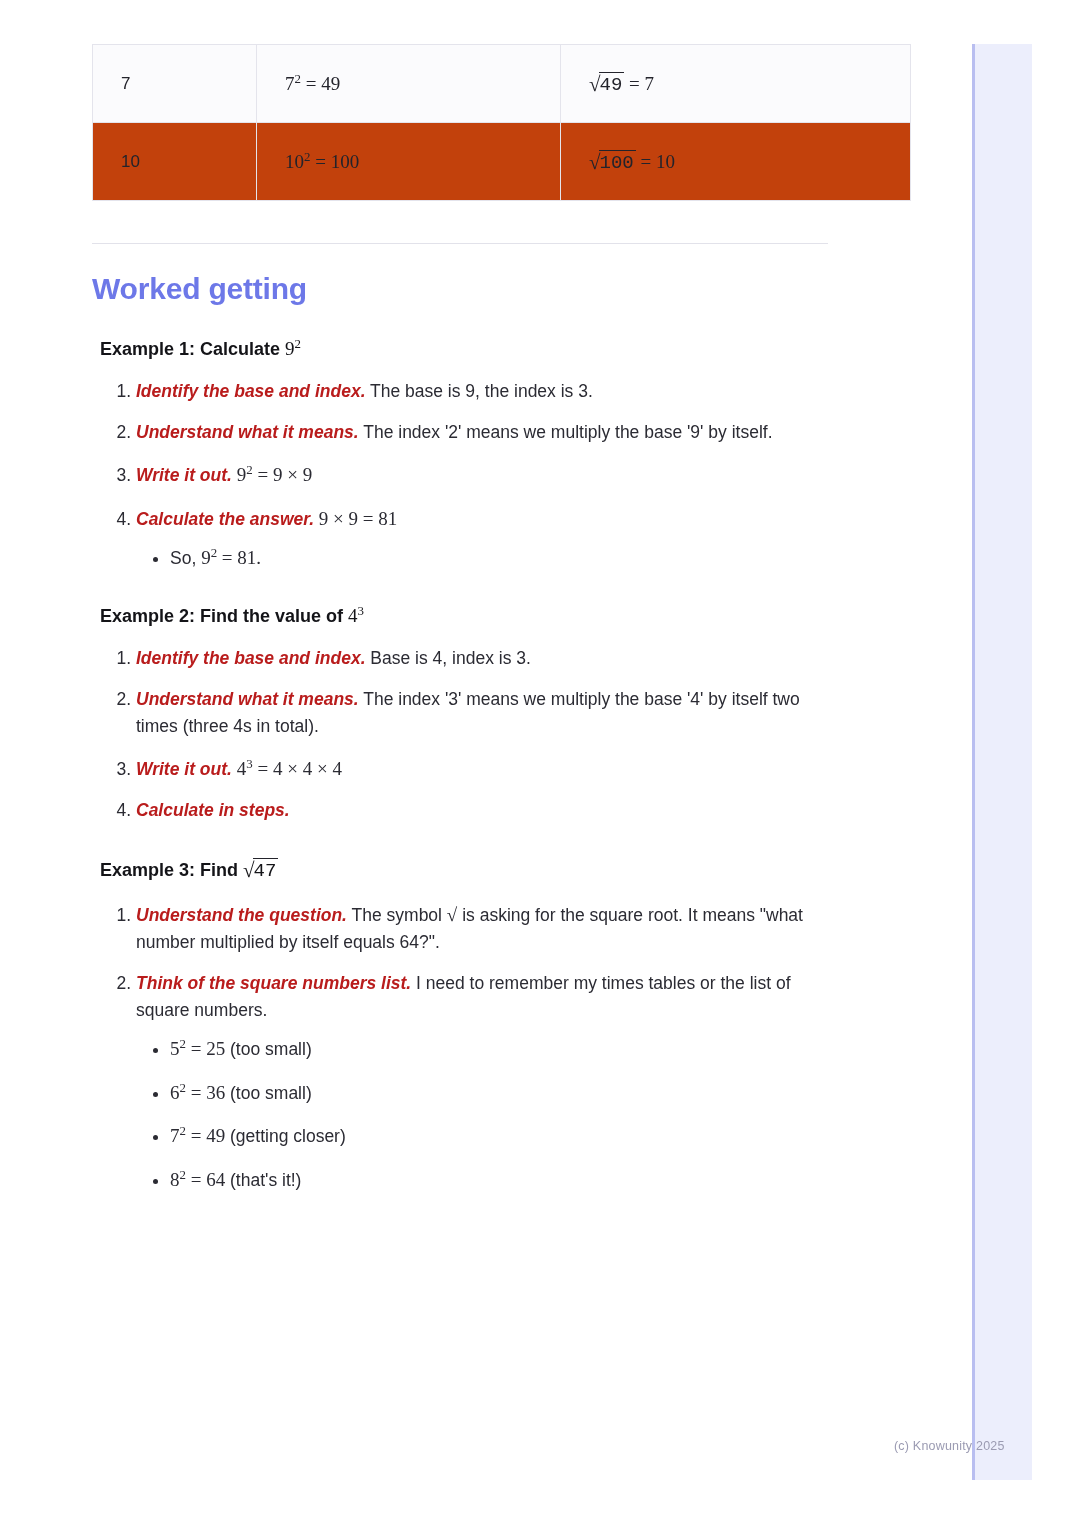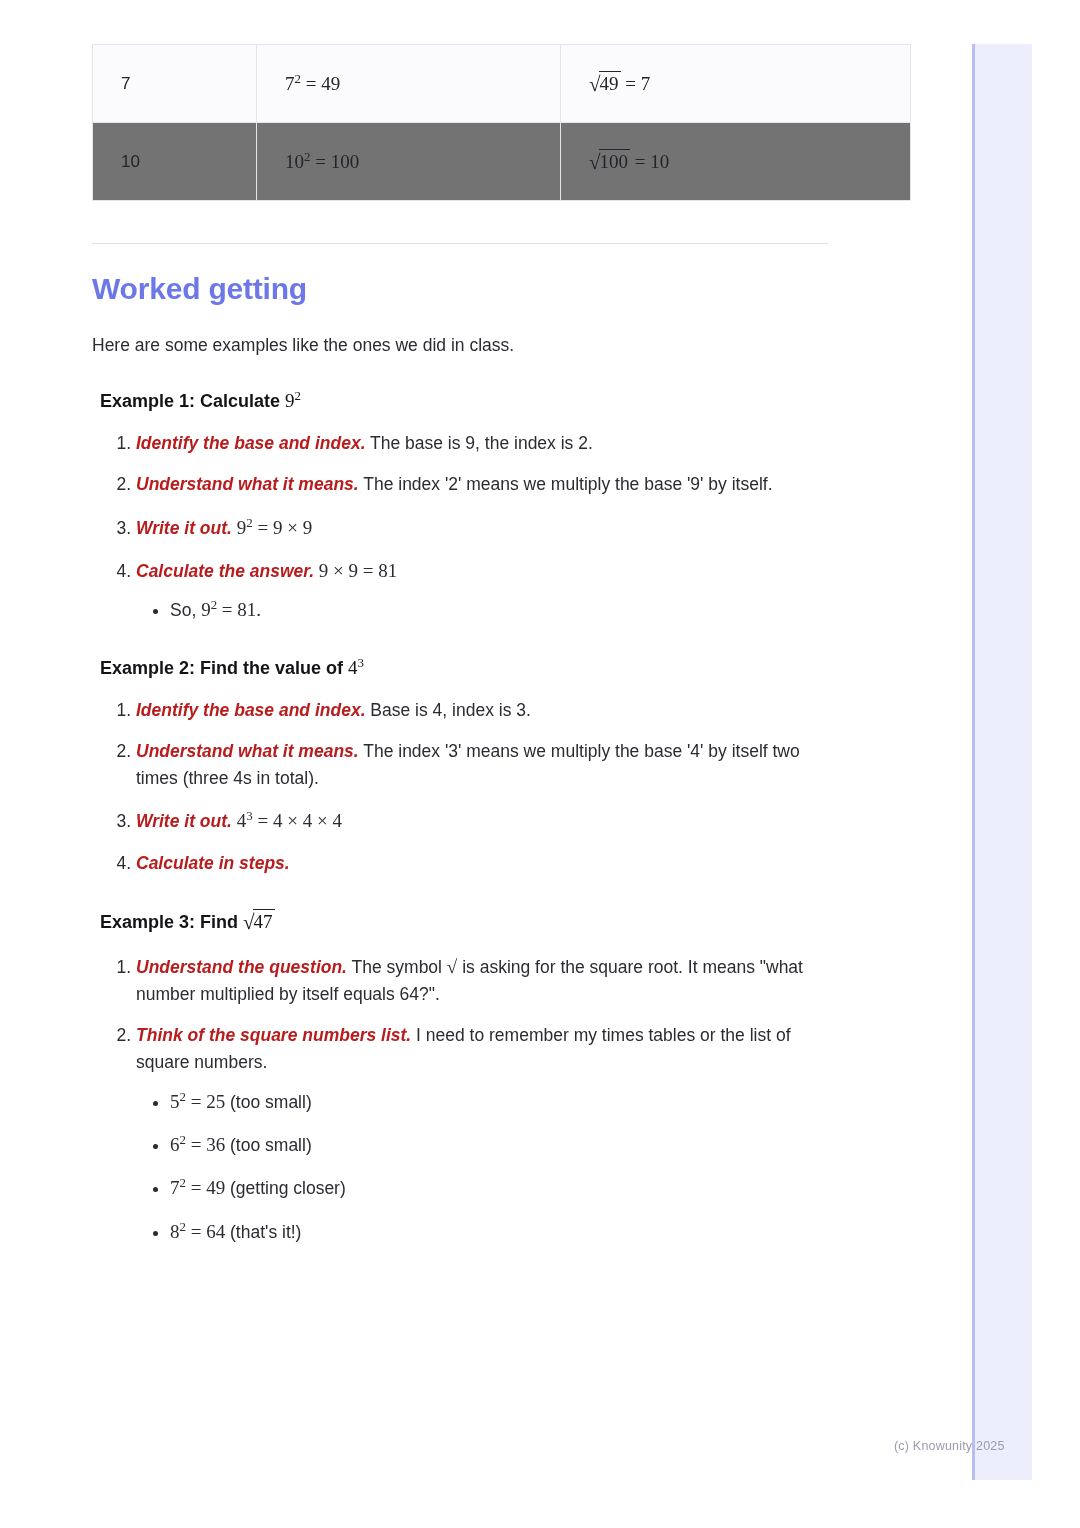--- a/index.html
+++ b/index.html
@@ -58,21 +58,21 @@
   table.sq-table td {
     border: 1px solid #e4e4ec;
     padding: 26px 0 26px 28px;
     font-size: 17px;
     color: #23232b;
     height: 20px;
     vertical-align: middle;
     background: #fbfbfd;
   }
   table.sq-table tr:last-child td {
-    background: #737373;
+    background: #c2410c;
   }
   table.sq-table td:nth-child(1) { width: 135px; }
   table.sq-table td:nth-child(2) { width: 275px; margin-left: 8px; }
   table.sq-table td:nth-child(3) { width: 321px; }
   table.sq-table tr.top-row td { border-top: 1px solid #e4e4ec; }
 
   .math {
     font-family: "Liberation Serif", serif;
     font-size: 19px;
   }
@@ -89,20 +89,21 @@
   .rad .sign {
     font-size: 21px;
     display: inline-block;
     transform: translateY(1px);
   }
   .rad .body {
     display: inline-block;
     border-top: 1px solid #23232b;
     padding: 1px 2px 0 1px;
     margin-left: -2px;
+    font-family: Liberation Mono, monospace;
   }
 
   hr.sep {
     border: 0;
     border-top: 1px solid #e2e2ea;
     margin: 42px 0 0 0;
     width: 736px;
   }
 
   h2.section-title {
@@ -193,26 +194,25 @@
             <span class="math"><span class="rad"><span class="sign">√</span><span class="body">100</span></span><span> = 10</span></span>
           </td>
         </tr>
       </tbody>
     </table>
 
     <hr class="sep">
 
     <h2 class="section-title">Worked getting</h2>
 
-    <p class="lead">Here are some examples like the ones we did in class.</p>
 
     <h3 class="example-title"><span>Example 1: Calculate </span><span class="math"><span>9</span><sup>2</sup></span></h3>
 
     <ol class="steps">
-      <li><b>Identify the base and index.</b><span> The base is 9, the index is 2.</span></li>
+      <li><b>Identify the base and index.</b><span> The base is 9, the index is 3.</span></li>
       <li><b>Understand what it means.</b><span> The index '2' means we multiply the base '9' by itself.</span></li>
       <li><b>Write it out.</b> <span class="math"><span>9</span><sup>2</sup><span> = 9 × 9</span></span></li>
       <li><b>Calculate the answer.</b><span class="math"> 9 × 9 = 81</span>
         <ul class="sub">
           <li><span>So, </span><span class="math"><span>9</span><sup>2</sup><span> = 81.</span></span></li>
         </ul>
       </li>
     </ol>
 
     <h3 class="example-title"><span>Example 2: Find the value of </span><span class="math"><span>4</span><sup>3</sup></span></h3>

